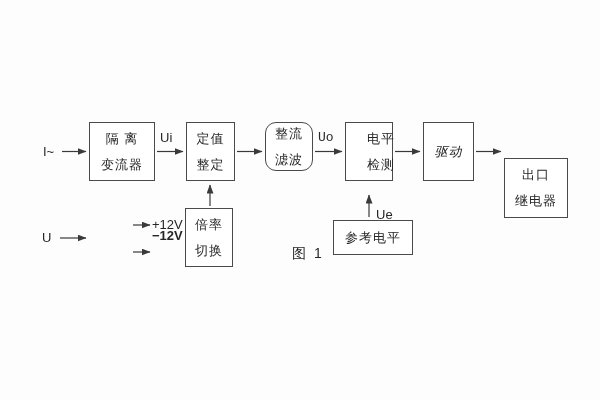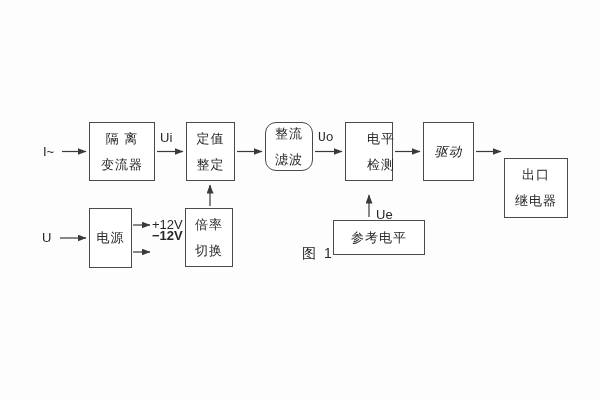--- a/index.html
+++ b/index.html
@@ -33,21 +33,20 @@
   }
   .lbl {
     position: absolute;
     font-size: 13px;
     white-space: pre;
   }
   .caption {
     position: absolute;
     font-size: 14px;
     letter-spacing: 2px;
-    margin-left: 10px;
   }
   svg.arrows {
     position: absolute;
     left: 0;
     top: 0;
     pointer-events: none;
   }
   svg.arrows line {
     stroke: #3a3a3a;
     stroke-width: 1.2;
@@ -99,30 +98,27 @@
 
   <div class="block" style="left:423px; top:122px; width:51px; height:59px;font-style:italic;">
     <span>驱动</span>
   </div>
 
   <div class="block" style="left:504px; top:122px; width:64px; height:60px;margin-top:36px;">
     <span>出口</span>
     <span>继电器</span>
   </div>
 
-  <div class="block" style="left:89px; top:208px; width:43px; height:60px;">
-    <span>电源</span>
-  </div>
 
   <div class="block" style="left:185px; top:208px; width:48px; height:59px;">
     <span>倍率</span>
     <span>切换</span>
   </div>
 
-  <div class="block" style="left:333px; top:220px; width:92px; height:35px;">
+  <div class="block" style="left:333px; top:220px; width:80px; height:35px;">
     <span>参考电平</span>
   </div>
 
   <div class="lbl" style="left:43px;  top:144px;">I~</div>
   <div class="lbl" style="left:160px; top:130px;">Ui</div>
   <div class="lbl" style="left:318px; top:130px;font-family:Liberation Mono, monospace;">Uo</div>
   <div class="lbl" style="left:376px; top:195px;margin-top:12px;">Ue</div>
   <div class="lbl" style="left:42px;  top:230px;">U</div>
   <div class="lbl" style="left:152px; top:217px;">+12V</div>
   <div class="lbl" style="left:152px; top:228px;font-weight:bold;">−12V</div>

